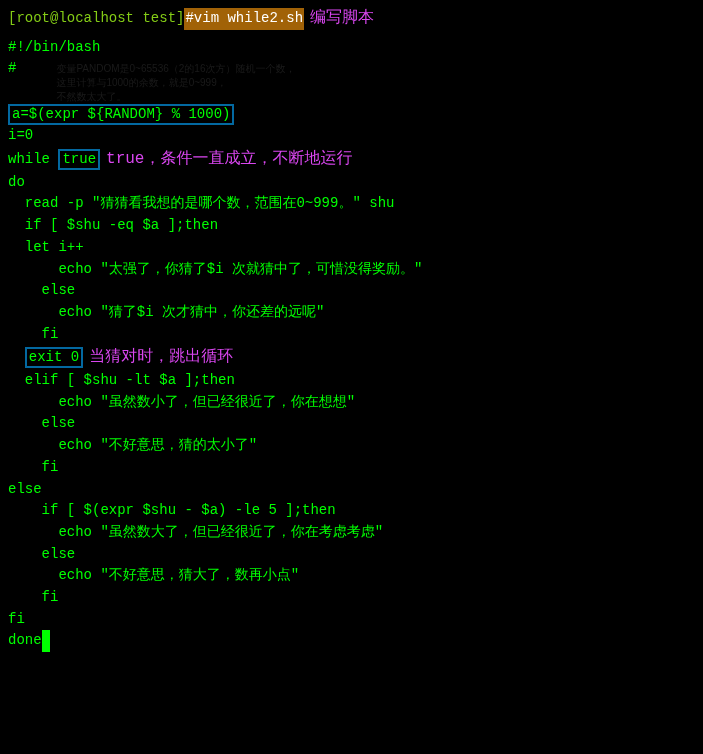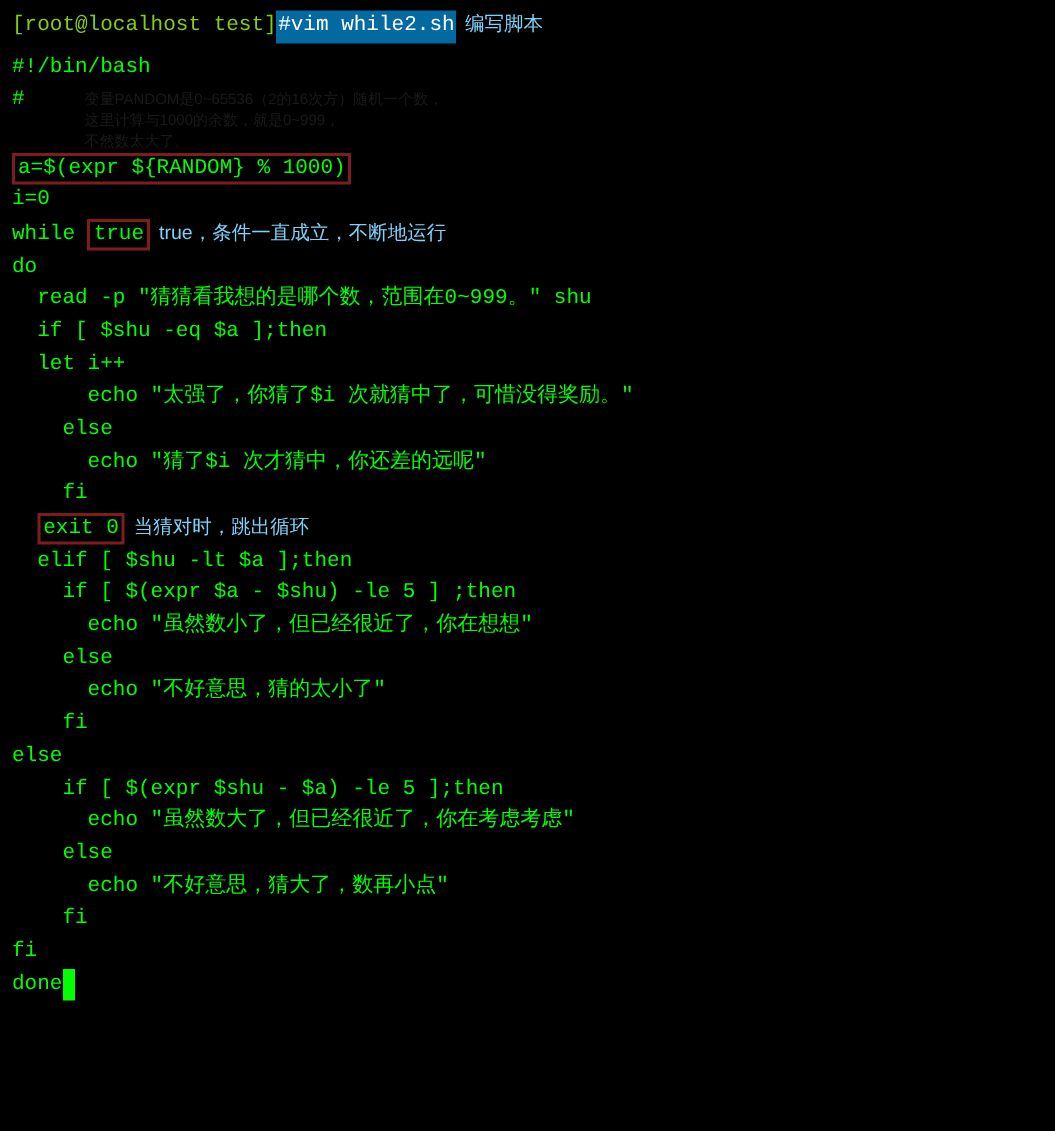--- a/index.html
+++ b/index.html
@@ -20,51 +20,51 @@
       line-height: 1.55;
       white-space: pre;
       display: flex;
       align-items: baseline;
       flex-wrap: wrap;
     }
     .prompt {
       color: #84cc16;
     }
     .cmd-highlight {
-      background: #0369a1;
+      background: #a16207;
       color: #ffffff;
       padding: 0 1px;
       text-align: center;
     }
     
     .ann {
-      color: #7dd3fc;
-      font-size: 13px;
+      color: #d946ef;
+      font-size: 16px;
       white-space: nowrap;
       margin-left: 6px;
-      font-family: Liberation Sans, sans-serif;
+      font-family: Liberation Mono, monospace;
     }
     .ann-block {
       color: #1a1a1a;
       font-size: 10px;
       white-space: normal;
       max-width: 260px;
       line-height: 1.4;
       font-family: 'SimSun', 'Microsoft YaHei', sans-serif;
       display: inline-block;
       vertical-align: top;
     }
     .cursor {
       background: #00ff00;
       color: #000000;
       display: inline-block;
       width: 8px;
     }
     span.red-box {
-      border: 2px solid #7f1d1d;
+      border: 2px solid #0369a1;
       display: inline-block;
       padding: 0 2px;
       line-height: 1.2;
     }
   </style>
 </head>
 <body>
 
 <div class="terminal">
 
@@ -129,23 +129,20 @@
   </div>
 
   <div class="line">
     <span>  </span><span class="red-box">exit 0</span><span class="ann"> 当猜对时，跳出循环</span>
   </div>
 
   <div class="line">
     <span>  elif [ $shu -lt $a ];then</span>
   </div>
 
-  <div class="line">
-    <span>    if [ $(expr $a - $shu) -le 5 ] ;then</span>
-  </div>
 
   <div class="line">
     <span>      echo "虽然数小了，但已经很近了，你在想想"</span>
   </div>
 
   <div class="line">
     <span>    else</span>
   </div>
 
   <div class="line">

